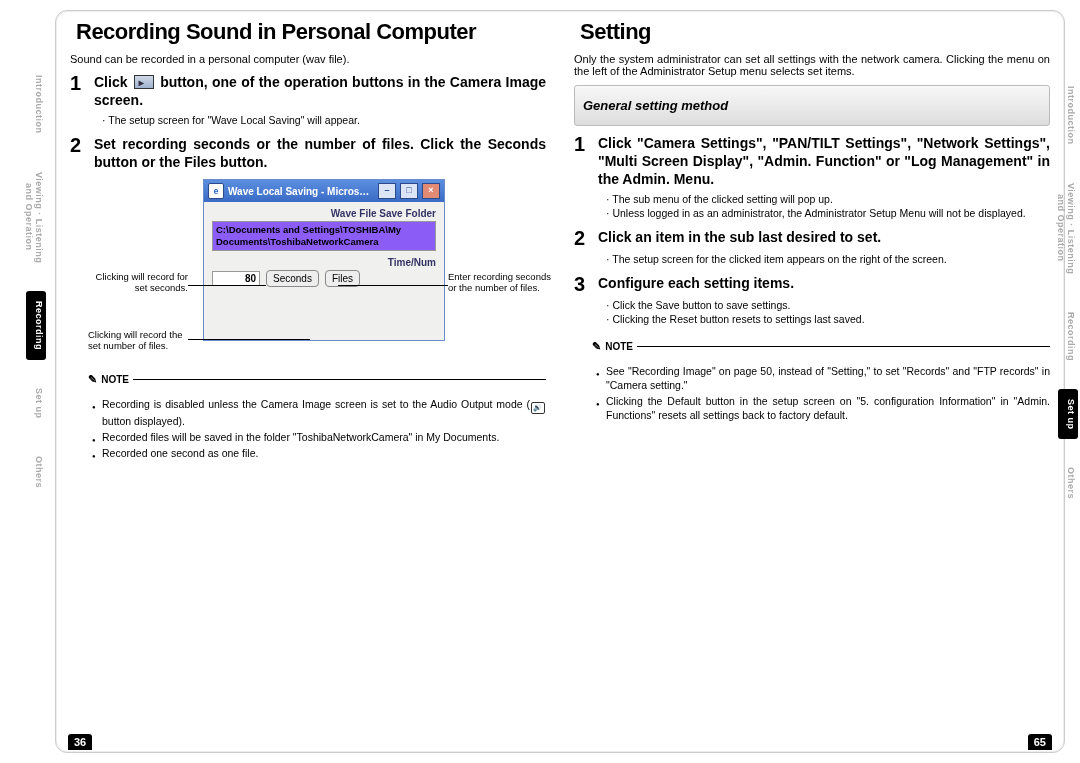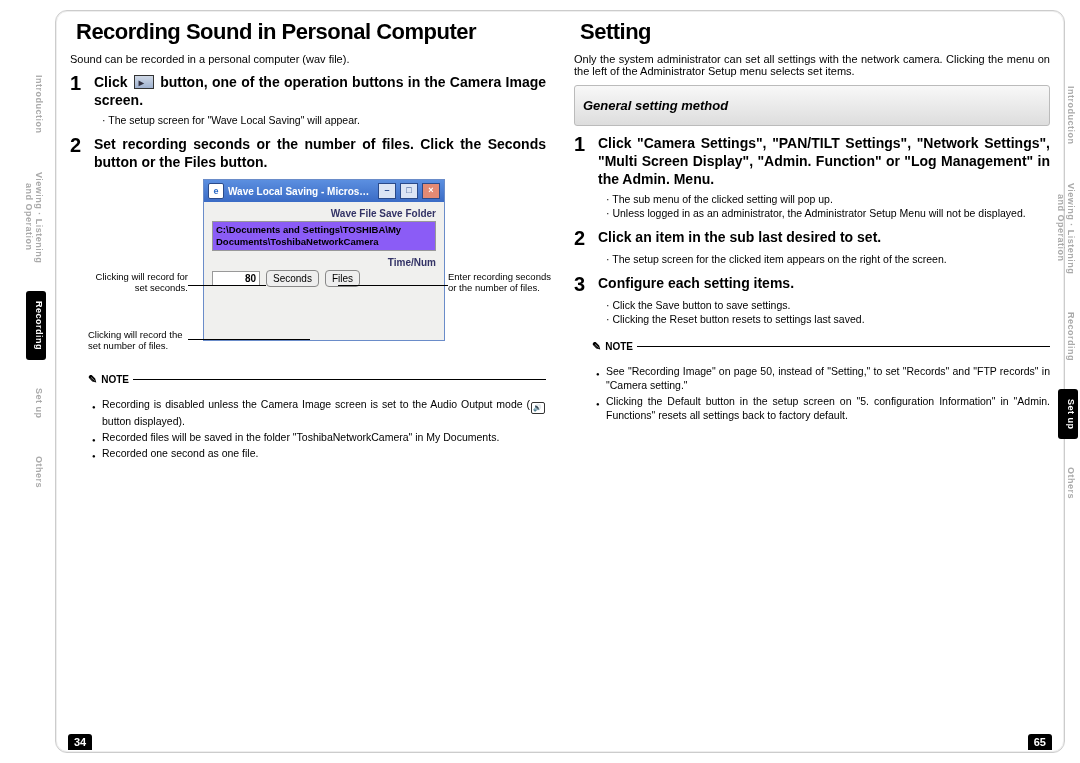--- a/index.html
+++ b/index.html
@@ -312,21 +312,21 @@
       <span class="pencil-icon"></span>
       <span>NOTE</span>
       <span class="line"></span>
     </div>
     <ul class="note-list">
       <li>Recording is disabled unless the Camera Image screen is set to the Audio Output mode (<span class="inline-circ">🔊</span> button displayed).</li>
       <li>Recorded files will be saved in the folder "ToshibaNetworkCamera" in My Documents.</li>
       <li>Recorded one second as one file.</li>
     </ul>
 
-    <div class="pagenum left">34</div>
+    <div class="pagenum left">36</div>
   </div>
 
   <div class="col">
     <div class="title-bar">
       <span class="title-text">Setting</span>
     </div>
     <div class="intro" style="text-align:justify">Only the system administrator can set all settings with the network camera. Clicking the menu on the left of the Administrator Setup menu selects set items.</div>
 
     <div class="sub-header">General setting method</div>
 

